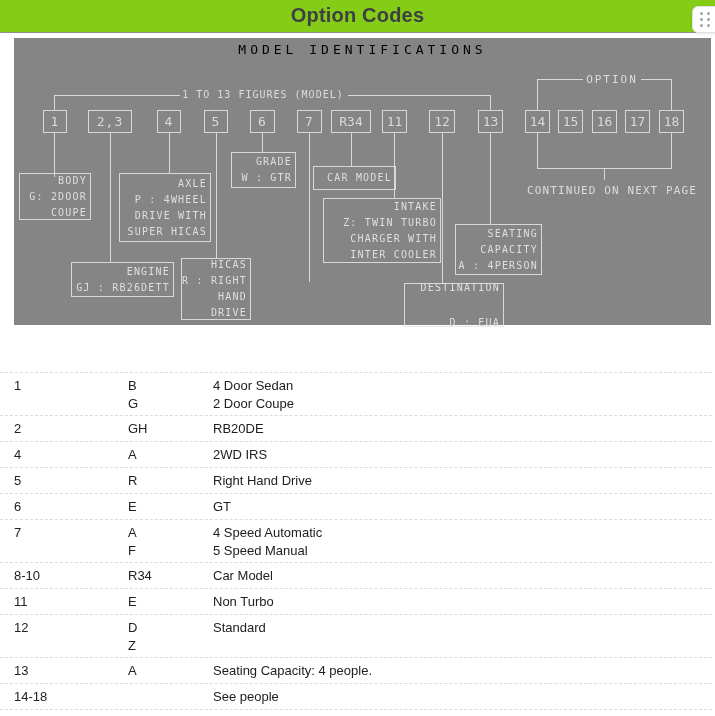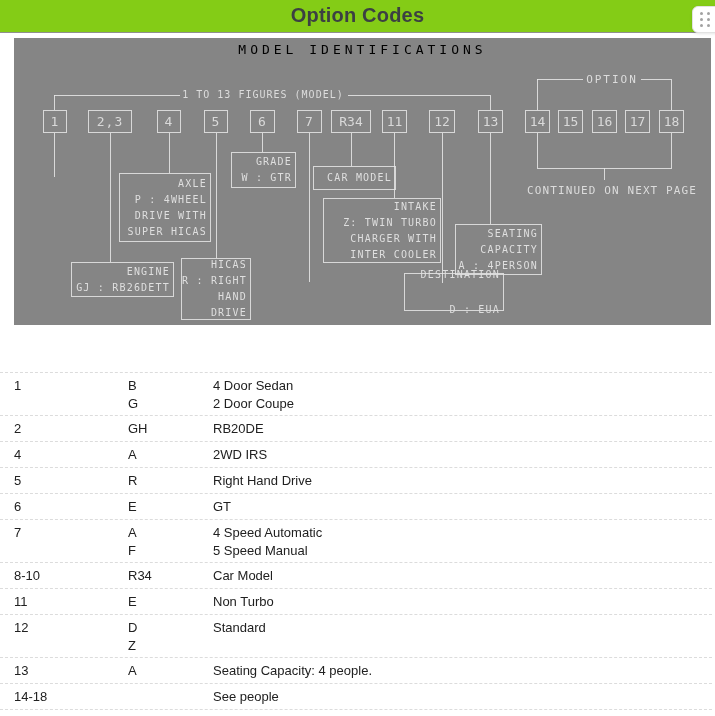--- a/index.html
+++ b/index.html
@@ -120,20 +120,25 @@
   <div class="vl" style="left:380px;top:95px;height:65px;"></div>
   <div class="vl" style="left:428px;top:95px;height:150px;"></div>
   <div class="vl" style="left:476px;top:95px;height:91px;"></div>
 
   <div class="vl" style="left:523px;top:95px;height:35px;"></div>
   <div class="vl" style="left:657px;top:95px;height:35px;"></div>
   <div class="hl" style="left:523px;top:130px;width:135px;"></div>
   <div class="vl" style="left:590px;top:130px;height:12px;"></div>
   <div class="note" style="left:500px;top:146px;width:196px;">CONTINUED ON NEXT PAGE</div>
 
+  <div class="lbox center" style="left:5px;top:135px;width:72px;height:47px;">
+    <div>BODY</div>
+    <div>G: 2DOOR</div>
+    <div>COUPE</div>
+  </div>
   <div class="lbox left" style="left:105px;top:135px;width:92px;height:69px;">
     <div style="text-align:center;">AXLE</div>
     <div>P : 4WHEEL</div>
     <div>DRIVE WITH</div>
     <div>SUPER HICAS</div>
   </div>
   <div class="lbox center" style="left:217px;top:114px;width:65px;height:36px;">
     <div>GRADE</div>
     <div>W : GTR</div>
   </div>
@@ -154,21 +159,21 @@
   <div class="lbox center" style="left:57px;top:224px;width:103px;height:35px;">
     <div>ENGINE</div>
     <div>GJ : RB26DETT</div>
   </div>
   <div class="lbox center" style="left:167px;top:220px;width:70px;height:62px;">
     <div>HICAS</div>
     <div>R : RIGHT</div>
     <div style="padding-left:14px;">HAND</div>
     <div style="padding-left:14px;">DRIVE</div>
   </div>
-  <div class="lbox center" style="left:390px;top:235px;width:100px;height:38px;gap:19px;">
+  <div class="lbox center" style="left:390px;top:245px;width:100px;height:44px;gap:19px;">
     <div>DESTINATION</div>
     <div>D : EUA</div>
   </div>
 </div>
 
 <div class="codes-table">
 
   <div class="trow h2">
     <div class="c-fig">1</div>
     <div class="c-code">

